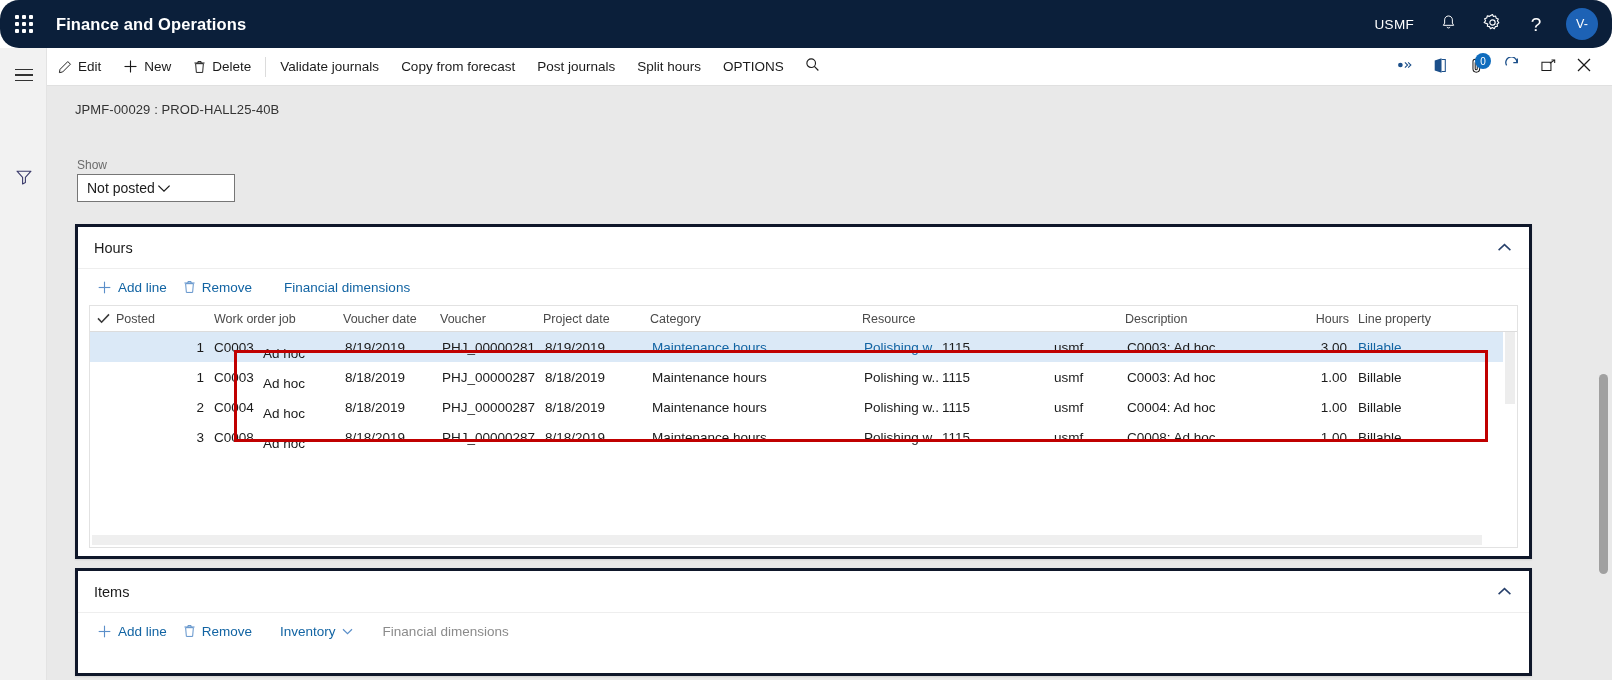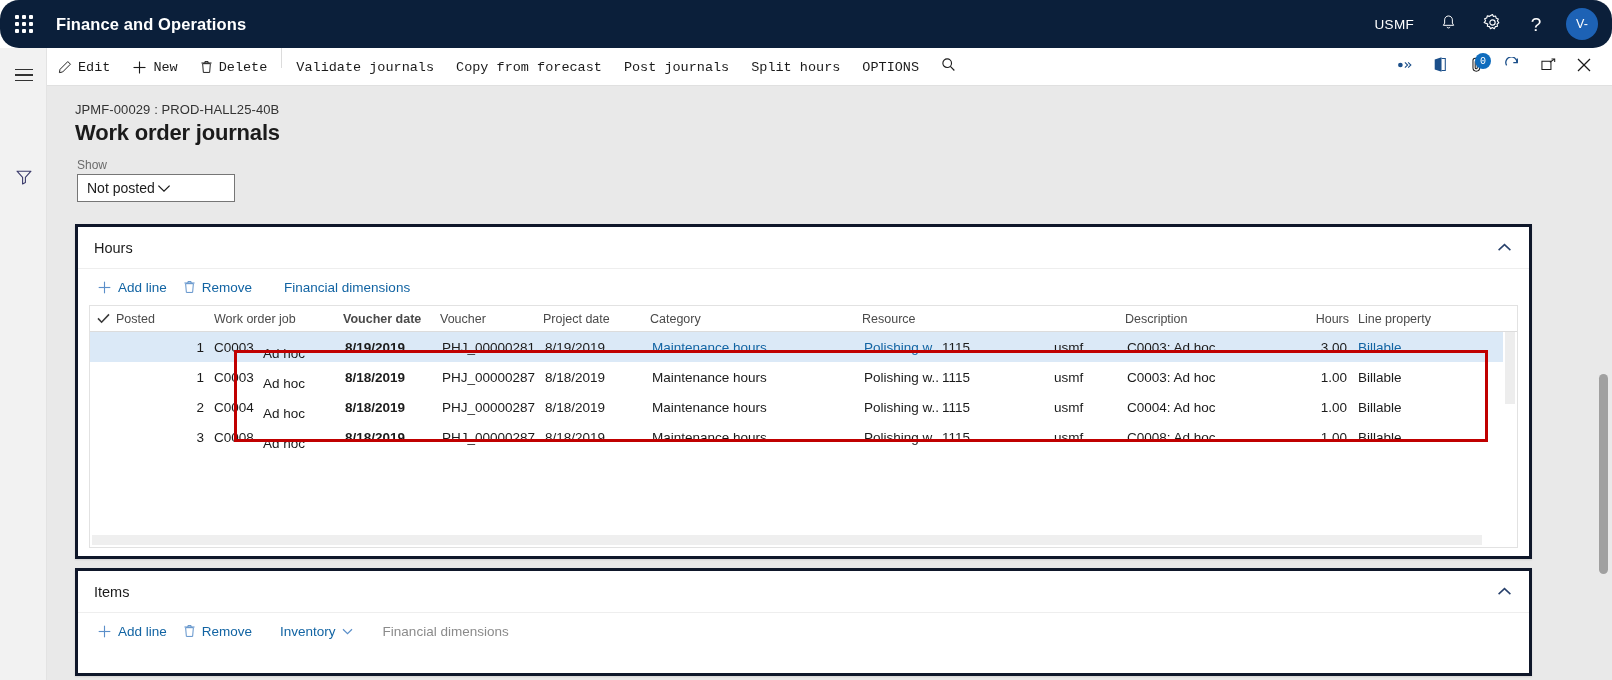--- a/index.html
+++ b/index.html
@@ -66,21 +66,21 @@
   .hamburger i { width: 18px; height: 1.6px; background: #333; display: block; }
   .filtericon {
     position: absolute; top: 118px; left: 0; width: 47px; height: 26px;
     display: flex; align-items: center; justify-content: center; cursor: pointer;
   }
 
   
   .cmdbar {
     position: absolute; top: 48px; left: 47px; width: 1565px; height: 38px;
     background: #ffffff; border-bottom: 1px solid #e0e0e0;
-    display: flex;  font-family: Liberation Mono, monospace;
+    display: flex; align-items: center;
   }
   .cmd {
     display: flex; align-items: center; height: 38px; padding: 0 11px;
     font-size: 13.5px; color: #1b1b1b; cursor: pointer; white-space: nowrap;
   }
   .cmd .g { margin-right: 6px; display: flex; align-items: center; }
   .cmdsep { width: 1px; height: 20px; background: #dcdcdc; margin: 0 3px; }
   .cmd-right {
     position: absolute; right: 0; top: 0; height: 38px;
     display: flex; align-items: center; padding-right: 10px;
@@ -157,21 +157,21 @@
   .grow.sel { background: #dbe9f7; }
   .gc { font-size: 13.5px; color: #1b1b1b; padding: 0 2px; white-space: nowrap; overflow: hidden; }
   .gc.lnk { color: #1264a3; }
   .hc { font-size: 12.5px; color: #4a4a4a; white-space: nowrap; }
   
   .c-chk   { width: 26px; display:flex; justify-content:center; }
   .c-post  { width: 62px; }
   .c-num   { width: 28px; text-align: right; }
   .c-job   { width: 55px; padding-left: 8px; }
   .c-type  { width: 82px; margin-top: 12px; }
-  .c-vdate { width: 97px; font-weight: bold; }
+  .c-vdate { width: 97px; }
   .c-vouch { width: 103px; }
   .c-pdate { width: 107px; }
   .c-cat   { width: 212px; }
   .c-res   { width: 78px; }
   .c-resn  { width: 112px; }
   .c-leg   { width: 73px; }
   .c-desc  { width: 177px; }
   .c-hrs   { width: 47px; text-align: right; }
   .c-lp    { width: 90px; padding-left: 9px; }
 
@@ -363,21 +363,20 @@
             <line x1="14" y1="2" x2="2" y2="14" stroke="#1b1b1b" stroke-width="1.3"></line>
           </svg>
       </span>
     </div>
   </div>
 </div>
 
 <div class="pagebody">
 
   <div class="breadcrumb">JPMF-00029 : PROD-HALL25-40B</div>
-  <div class="pagetitle">Work order journals</div>
 
   <div class="showlabel">Show</div>
   <div class="showselect">
     <span>Not posted</span>
     <span>
       <svg width="14" height="9" viewBox="0 0 14 9">
           <path d="M1.4 1.6L7 7.1l5.6-5.5" fill="none" stroke="#1b1b1b" stroke-width="1.3"></path>
         </svg>
     </span>
   </div>

